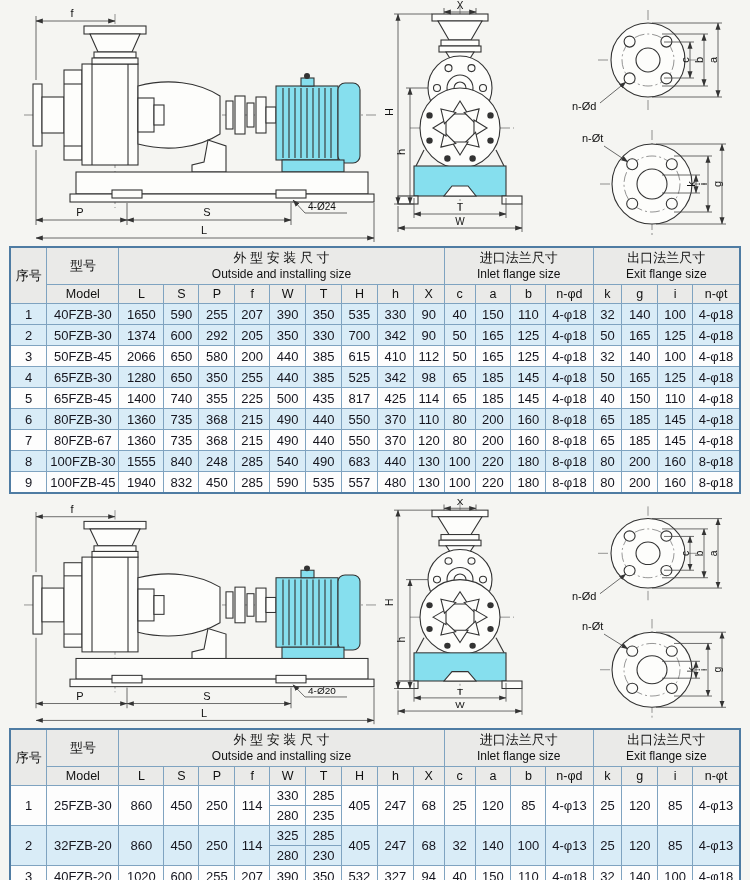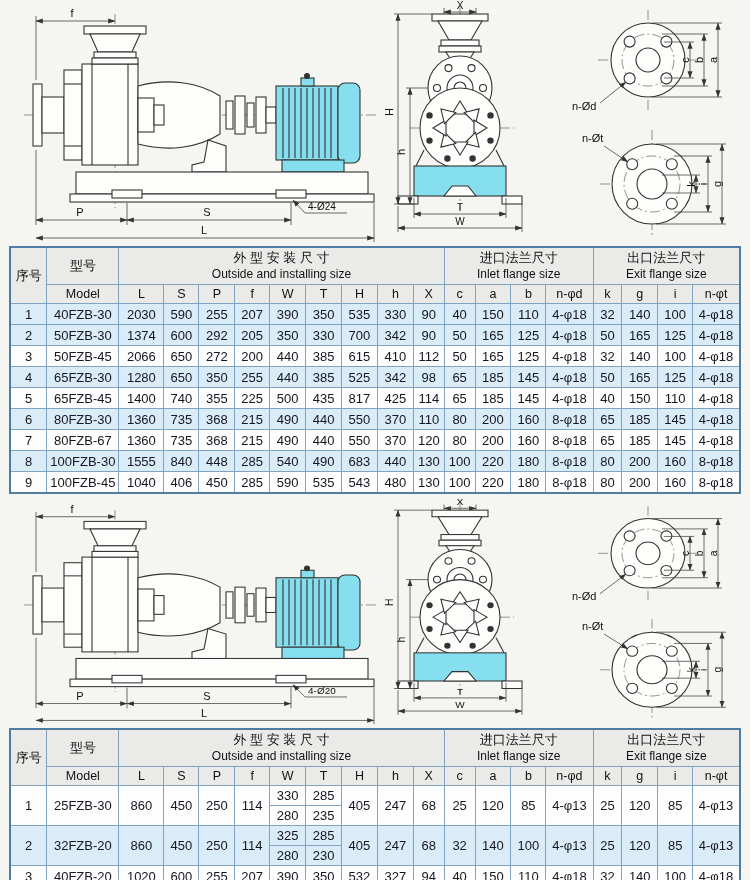--- a/index.html
+++ b/index.html
@@ -286,21 +286,21 @@
         <th>k</th>
         <th>g</th>
         <th>i</th>
         <th>n-φt</th>
       </tr>
   </thead>
   <tbody>
       <tr class="blue">
         <td>1</td>
         <td>40FZB-30</td>
-        <td>2030</td>
+        <td>1650</td>
         <td>590</td>
         <td>255</td>
         <td>207</td>
         <td>390</td>
         <td>350</td>
         <td>535</td>
         <td>330</td>
         <td>90</td>
         <td>40</td>
         <td>150</td>
@@ -330,21 +330,21 @@
         <td>50</td>
         <td>165</td>
         <td>125</td>
         <td>4-φ18</td>
       </tr>
       <tr class="white">
         <td>3</td>
         <td>50FZB-45</td>
         <td>2066</td>
         <td>650</td>
-        <td>272</td>
+        <td>580</td>
         <td>200</td>
         <td>440</td>
         <td>385</td>
         <td>615</td>
         <td>410</td>
         <td>112</td>
         <td>50</td>
         <td>165</td>
         <td>125</td>
         <td>4-φ18</td>
@@ -435,46 +435,46 @@
         <td>65</td>
         <td>185</td>
         <td>145</td>
         <td>4-φ18</td>
       </tr>
       <tr class="blue">
         <td>8</td>
         <td>100FZB-30</td>
         <td>1555</td>
         <td>840</td>
-        <td>448</td>
+        <td>248</td>
         <td>285</td>
         <td>540</td>
         <td>490</td>
         <td>683</td>
         <td>440</td>
         <td>130</td>
         <td>100</td>
         <td>220</td>
         <td>180</td>
         <td>8-φ18</td>
         <td>80</td>
         <td>200</td>
         <td>160</td>
         <td>8-φ18</td>
       </tr>
       <tr class="white">
         <td>9</td>
         <td>100FZB-45</td>
-        <td>1040</td>
-        <td>406</td>
+        <td>1940</td>
+        <td>832</td>
         <td>450</td>
         <td>285</td>
         <td>590</td>
         <td>535</td>
-        <td>543</td>
+        <td>557</td>
         <td>480</td>
         <td>130</td>
         <td>100</td>
         <td>220</td>
         <td>180</td>
         <td>8-φ18</td>
         <td>80</td>
         <td>200</td>
         <td>160</td>
         <td>8-φ18</td>

